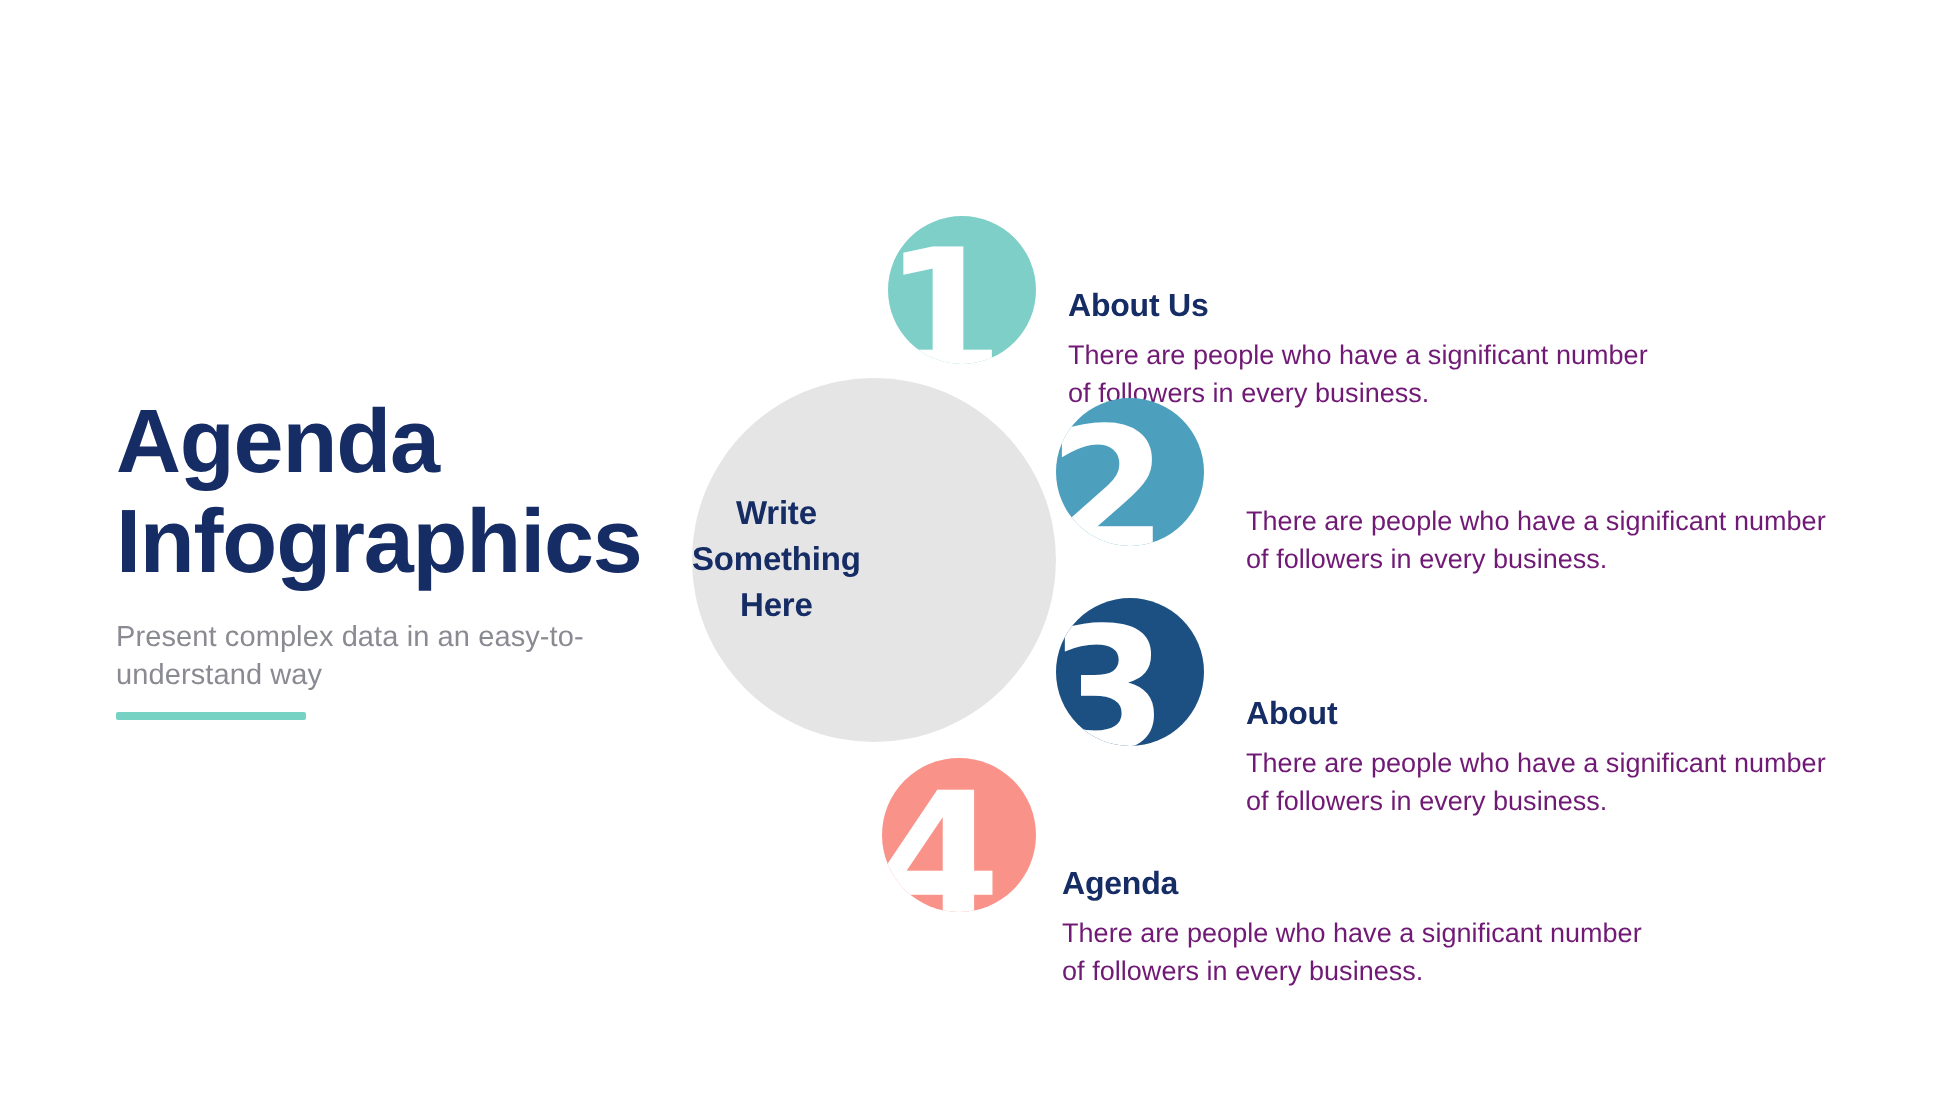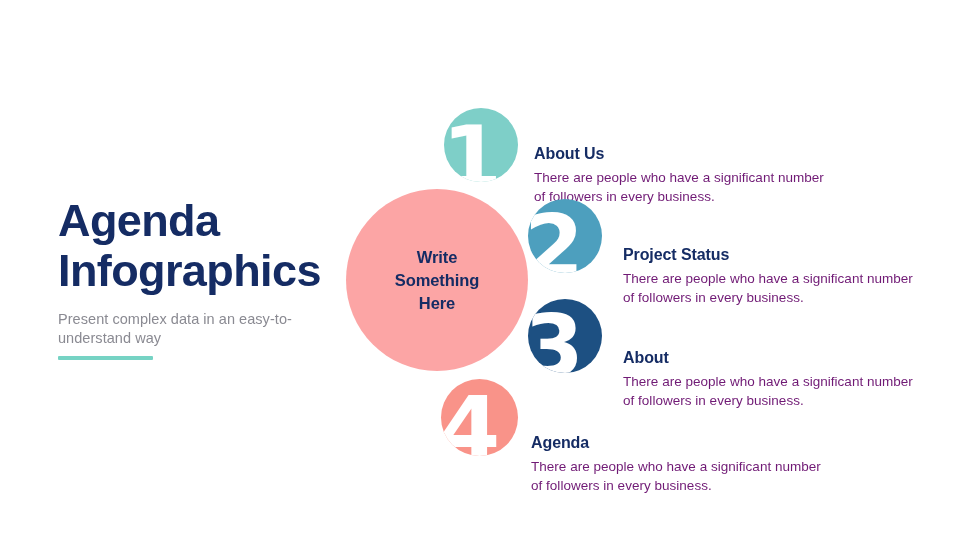--- a/index.html
+++ b/index.html
@@ -52,24 +52,23 @@
   }
 
   
   #hub-circle {
     position: absolute;
     left: 346px;
     top: 189px;
     width: 182px;
     height: 182px;
     border-radius: 50%;
-    background: #fca5a5;
+    background: #e5e5e5;
     display: flex;
     align-items: center;
-    justify-content: center;
   }
   #hub-label {
     font-size: 16.5px;
     line-height: 23px;
     font-weight: bold;
     color: #152C64;
     text-align: center;
     white-space: pre-line;
     letter-spacing: -0.1px;
   }
@@ -147,21 +146,20 @@
   </div>
   <div class="step-text" id="step-text-1">
     <h2 class="step-heading">About Us</h2>
     <p class="step-desc">There are people who have a significant number of followers in every business.</p>
   </div>
 
   <div class="step-circle" id="step-circle-2">
     <span class="step-numeral">2</span>
   </div>
   <div class="step-text" id="step-text-2">
-    <h2 class="step-heading">Project Status</h2>
     <p class="step-desc">There are people who have a significant number of followers in every business.</p>
   </div>
 
   <div class="step-circle" id="step-circle-3">
     <span class="step-numeral">3</span>
   </div>
   <div class="step-text" id="step-text-3">
     <h2 class="step-heading">About</h2>
     <p class="step-desc">There are people who have a significant number of followers in every business.</p>
   </div>

